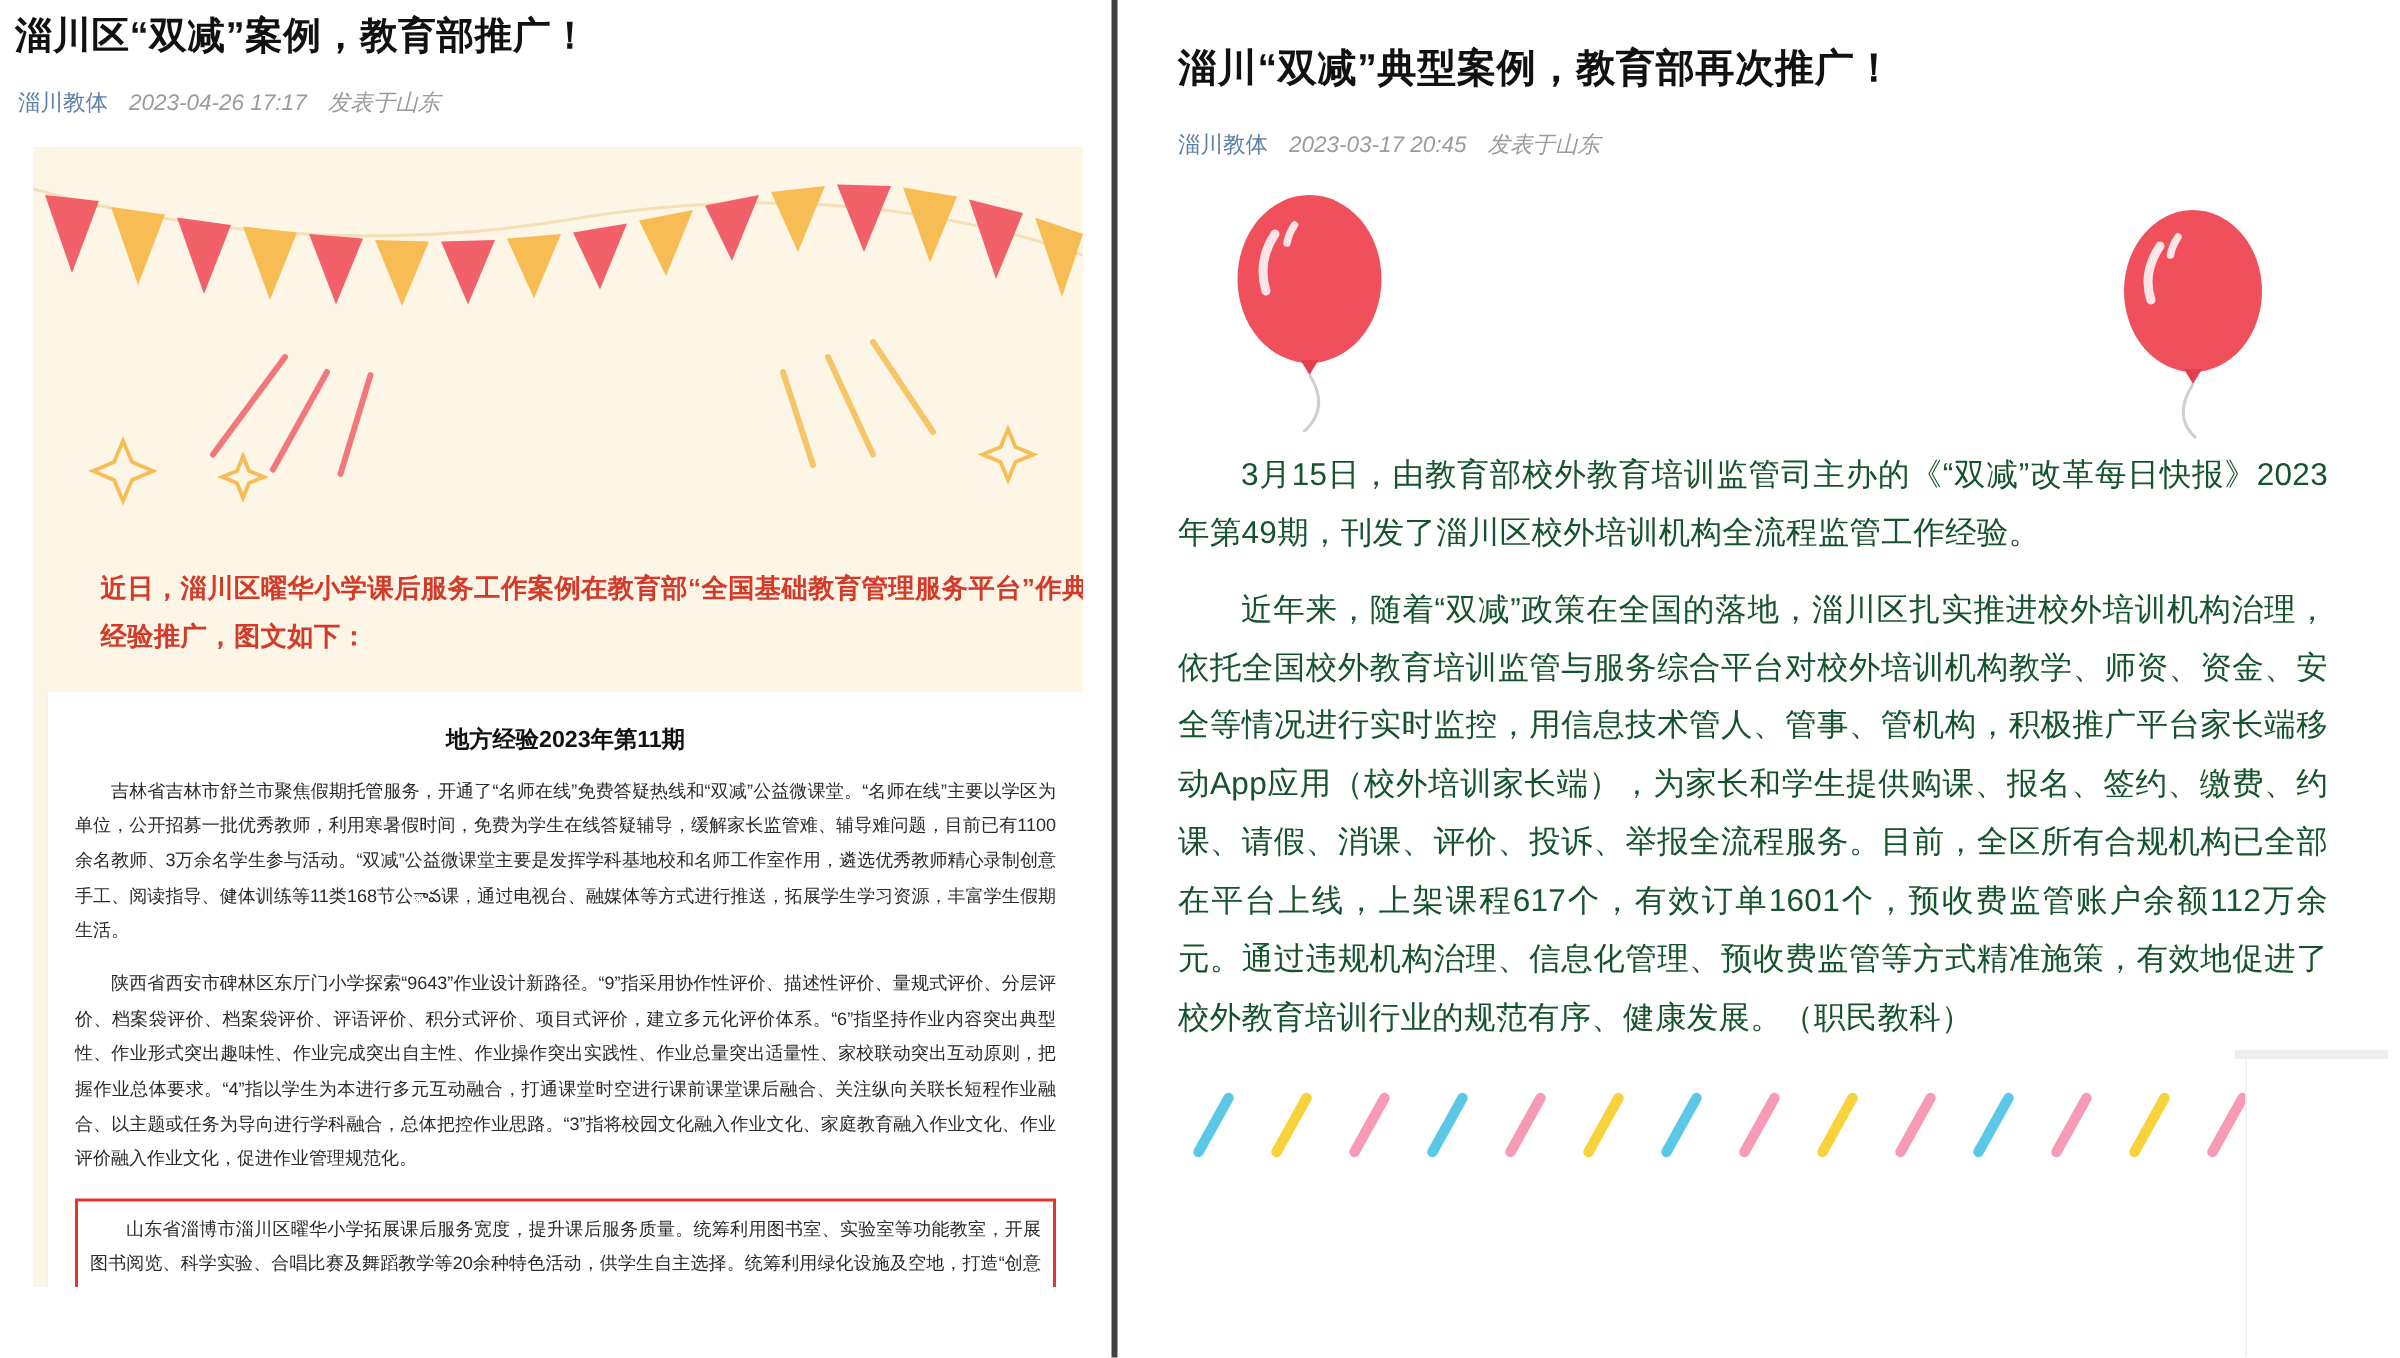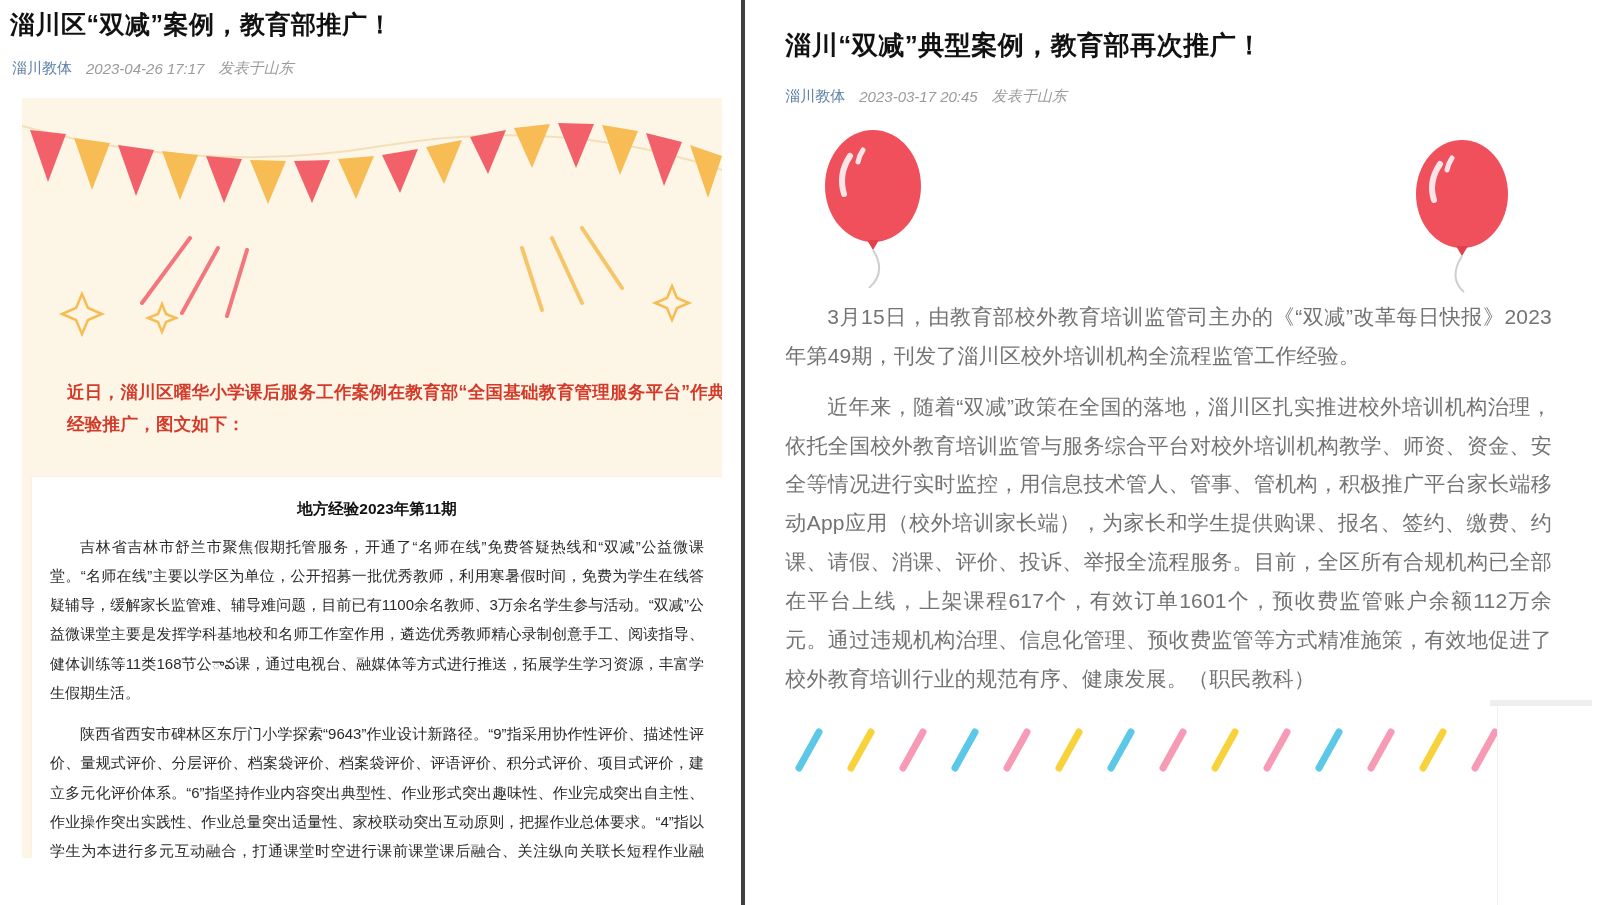--- a/index.html
+++ b/index.html
@@ -82,21 +82,21 @@
     width: 680px;
     font-size: 17.5px;
     font-weight: 700;
     color: #d43a2a;
     line-height: 1.85;
     letter-spacing: 0.3px;
   }
 
   .doc-sheet {
     position: absolute;
-    top: 379px;
+    top: 363px;
     left: 10px;
     width: 690px;
     height: 397px;
     background: #ffffff;
     box-shadow: 0 0 2px rgba(0,0,0,0.06);
     padding: 14px 18px 0 18px;
     box-sizing: border-box;
     overflow: hidden;
   }
   .doc-title {
@@ -106,21 +106,21 @@
     color: #111;
     margin-top: 8px;
   }
   .doc-subtitle {
     text-align: center;
     font-size: 11px;
     color: #333;
     margin-top: 14px;
   }
   .doc-p {
-    font-size: 15px;
+    font-size: 12px;
     line-height: 1.95;
     color: #2a2a2a;
     text-align: justify;
     margin-top: 12px;
     text-indent: 2em;
   }
   .doc-highlight {
     margin-top: 14px;
     border: 2px solid #e8342a;
     padding: 7px 8px 8px 8px;
@@ -151,21 +151,21 @@
     position: relative;
     height: 170px;
     margin-top: 22px;
   }
   .balloon-left { position: absolute; left: 20px; top: 0; }
   .balloon-right { position: absolute; right: 20px; top: 10px; }
 
   .right-p {
     font-size: 21px;
     line-height: 1.85;
-    color: #737373;
+    color: #14532d;
     text-align: justify;
     text-indent: 2em;
     margin: 0 0 12px 0;
     letter-spacing: 0.2px;
   }
   .ribbon-row {
     margin-top: 28px;
     height: 50px;
     position: relative;
   }

